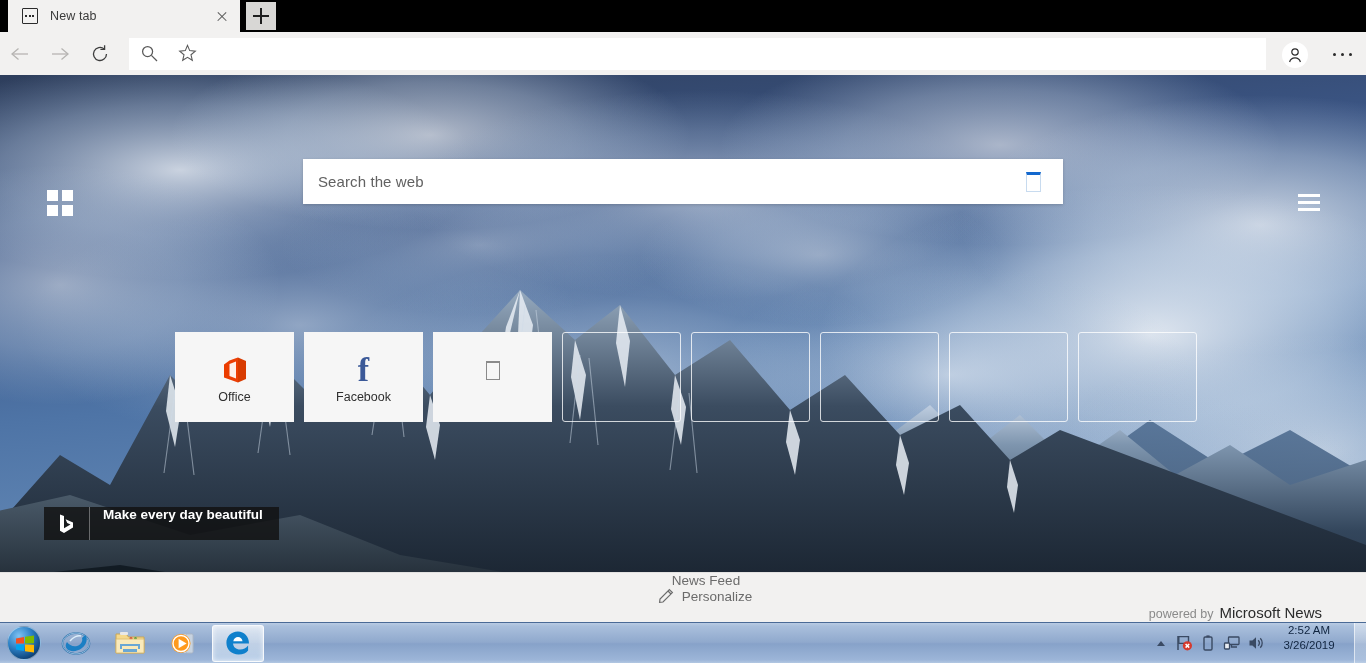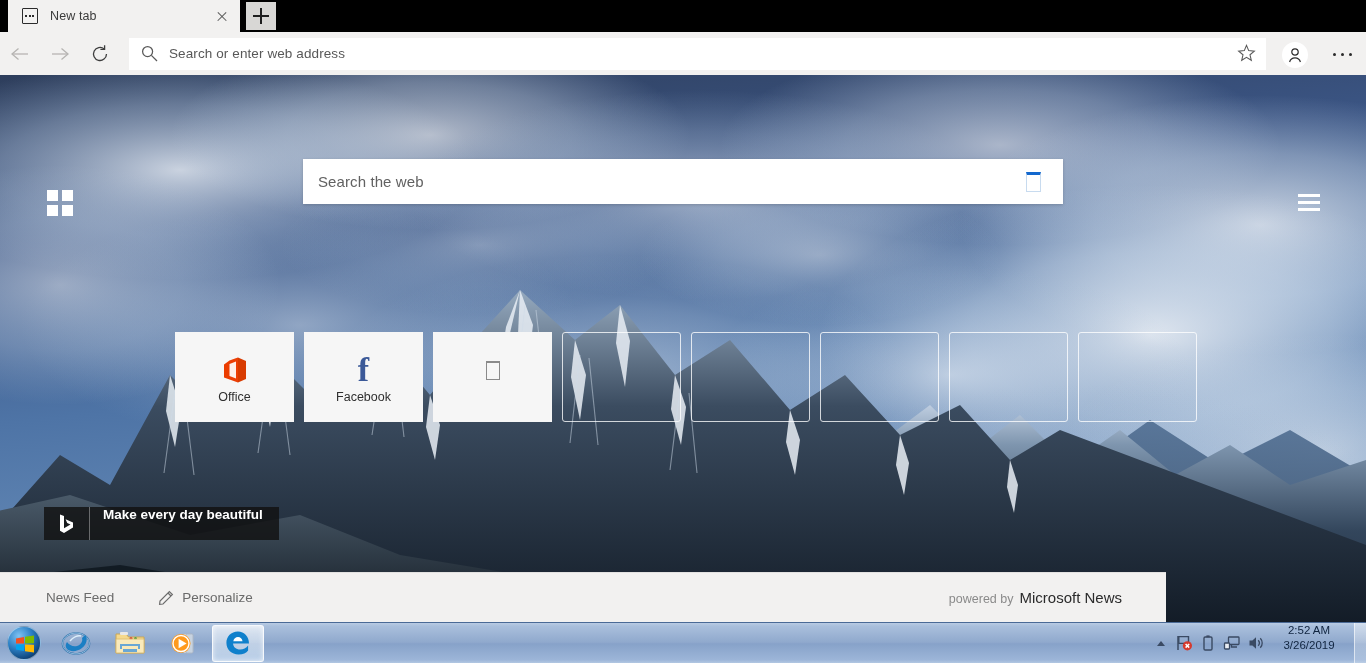--- a/index.html
+++ b/index.html
@@ -192,23 +192,23 @@
     display: flex; align-items: center; justify-content: center;
   }
   .bing-logo svg { display: block; }
   .bing-text {
     padding: 0 16px 0 13px; font-size: 13.5px; font-weight: bold;
     color: #ffffff; white-space: nowrap;
   }
 
   
   .newsbar {
-    position: absolute; top: 572px; left: 0; width: 1166px; height: 50px;
+    position: absolute; top: 572px; left: 0; width: 1366px; height: 50px;
     background: #f2f1f0; border-top: 1px solid #e3e2e1;
-    display: flex; align-items: center;
+    display: flex; align-items: center; flex-direction: column;
   }
   .news-link {
     margin-left: 46px; font-size: 13.5px; color: #6b6b6b; cursor: pointer;
   }
   .personalize {
     margin-left: 44px; display: flex; align-items: center; cursor: pointer;
   }
   .pencil-ico { width: 16px; height: 16px; margin-right: 8px; }
   .pencil-ico path { stroke: #6b6b6b; stroke-width: 1.2; fill: none; }
   .personalize-label { font-size: 13.5px; color: #6b6b6b; }
@@ -305,21 +305,20 @@
       </svg>
     </div>
 
     <div class="addressbar">
       <span class="addr-search-ico">
         <svg width="17" height="17" viewBox="0 0 17 17">
           <circle cx="6.6" cy="6.6" r="5"></circle>
             <line x1="10.4" y1="10.4" x2="16" y2="16"></line>
         </svg>
       </span>
-      <span class="addr-placeholder">Search or enter web address</span>
       <span class="addr-star">
         <svg width="19" height="19" viewBox="0 0 19 19">
           <path d="M9.5 1.4 L11.7 6.6 L17.3 7.1 L13 10.8 L14.3 16.3 L9.5 13.4 L4.7 16.3 L6 10.8 L1.7 7.1 L7.3 6.6 Z"></path>
         </svg>
       </span>
     </div>
 
     <div class="profile-btn">
       <span class="profile-circ">
         <svg width="16" height="16" viewBox="0 0 16 16">

